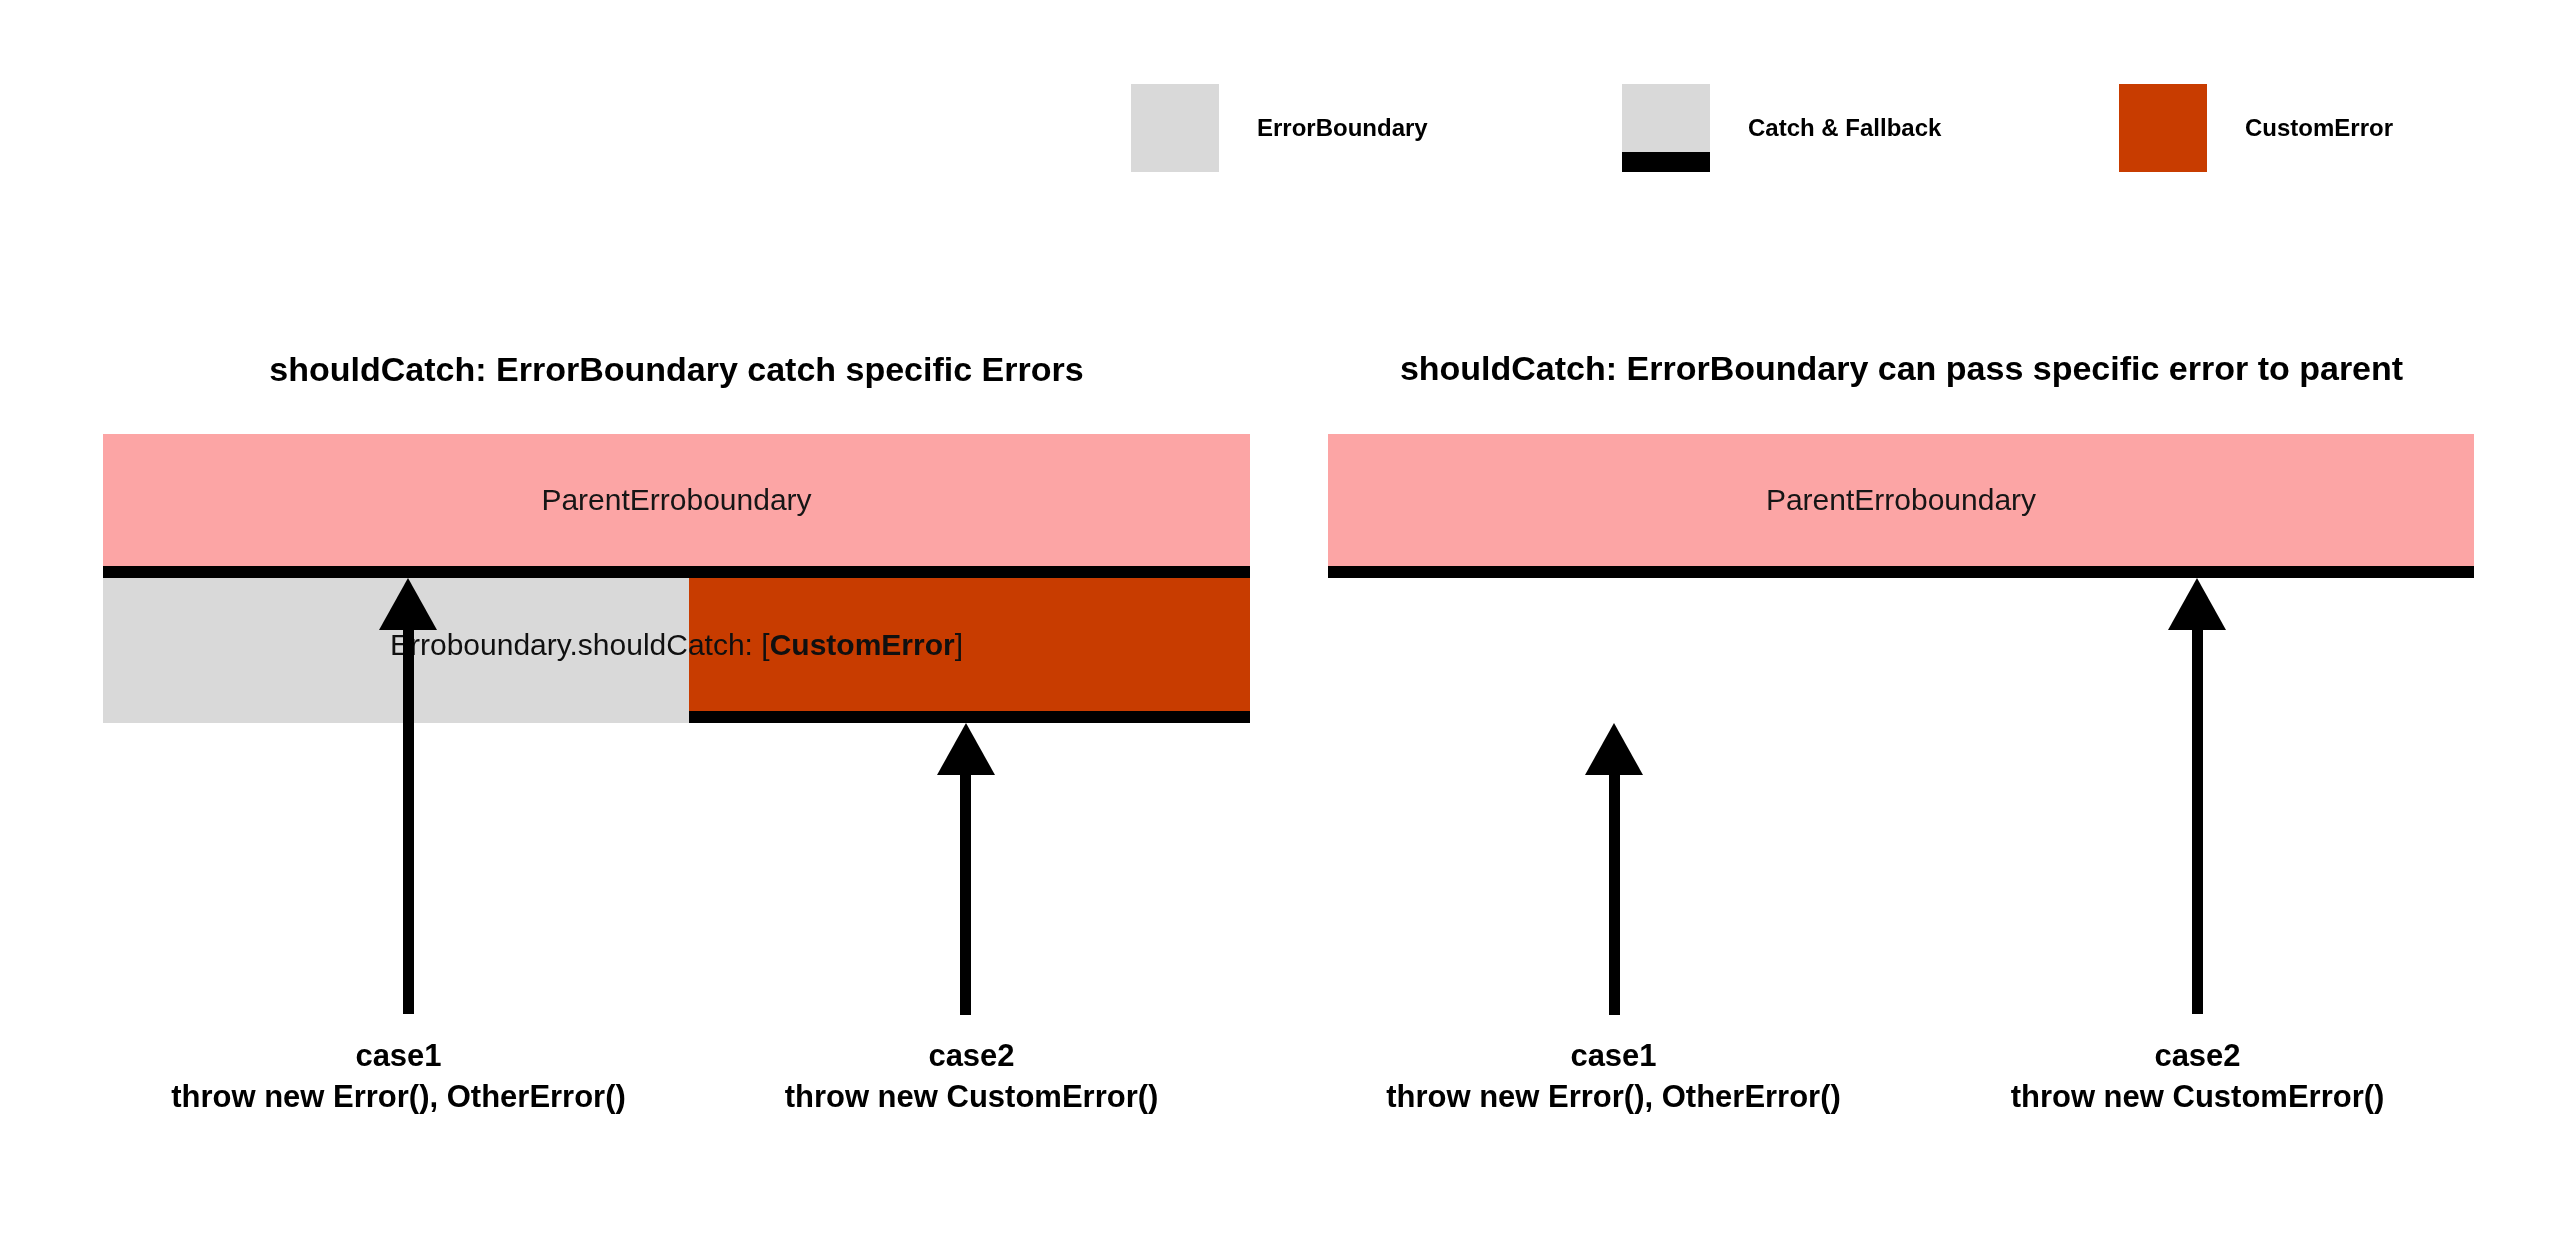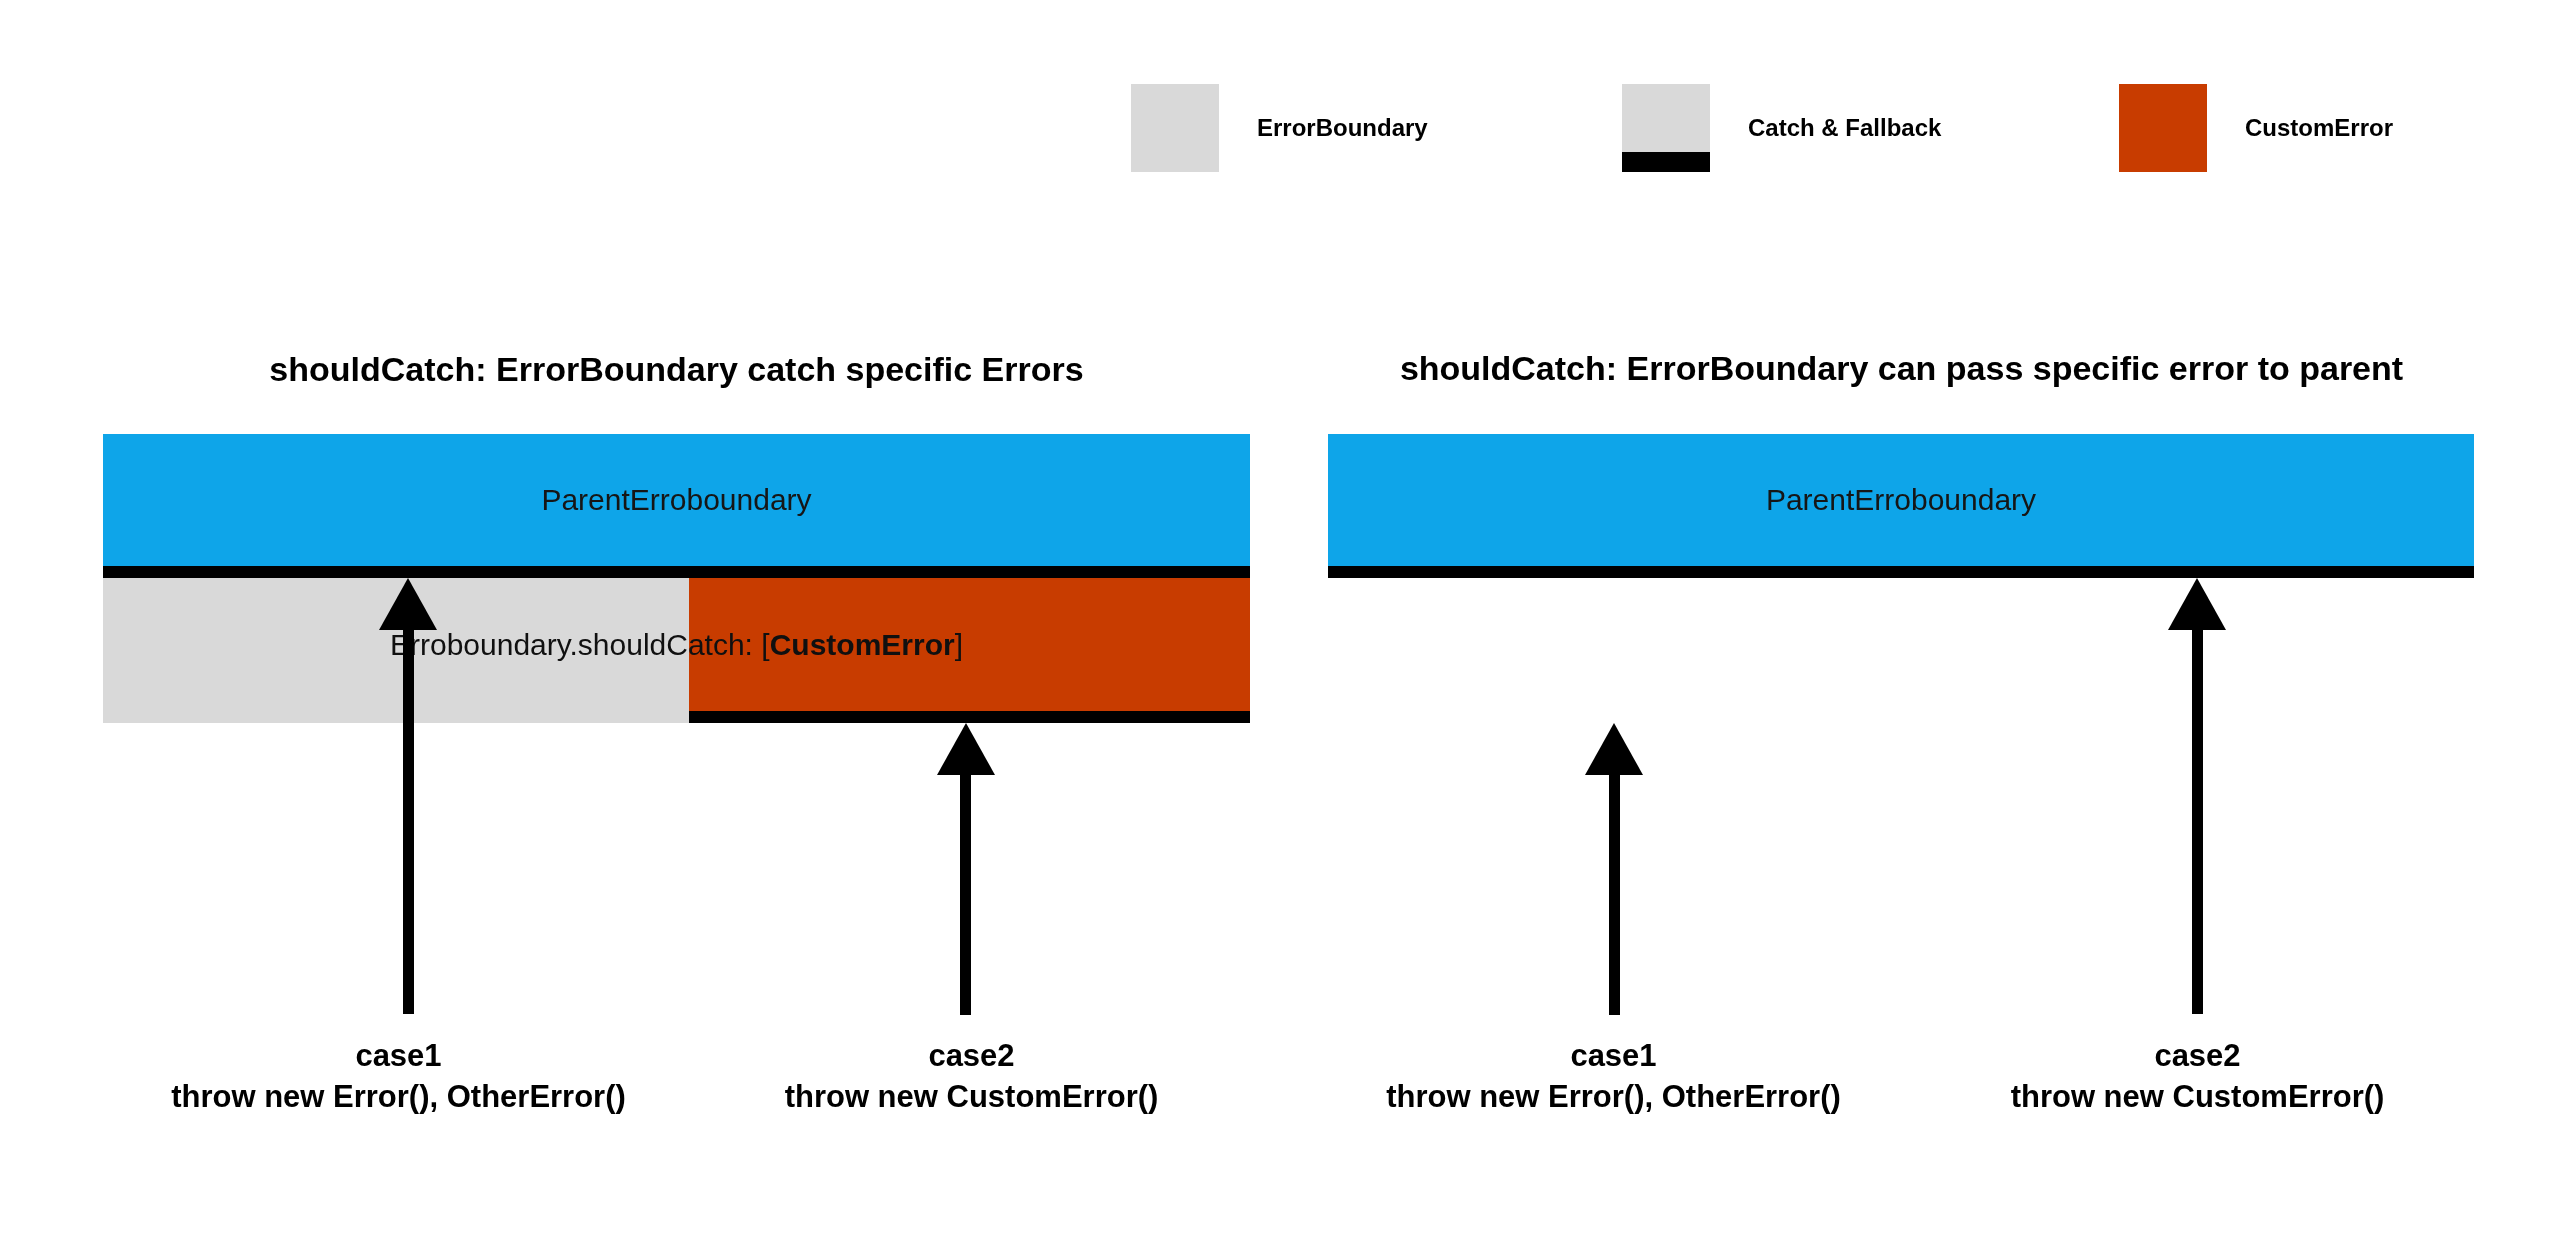--- a/index.html
+++ b/index.html
@@ -24,21 +24,21 @@
   
   .diagram-title {
     font-size: 34px; font-weight: bold;
     text-align: center; width: 1147px; line-height: 41px;
     white-space: nowrap;
   }
 
   
   .bars { width: 1147px; }
   .parent-bar {
-    height: 132px; background: #0ea5e9;
+    height: 132px; background: #fca5a5;
     border-bottom: 12px solid #000;
     display: flex; align-items: center; justify-content: center;
   }
   .bar-label { font-size: 30px; color: #161616; }
   .row2 { display: flex; height: 145px; position: relative; }
   .half { box-sizing: border-box; height: 145px; }
   .half.gray { background: #d9d9d9; }
   .half.orange { background: #c83c00; }
   .half.catch { border-bottom: 12px solid #000; }
   .row2-label {

